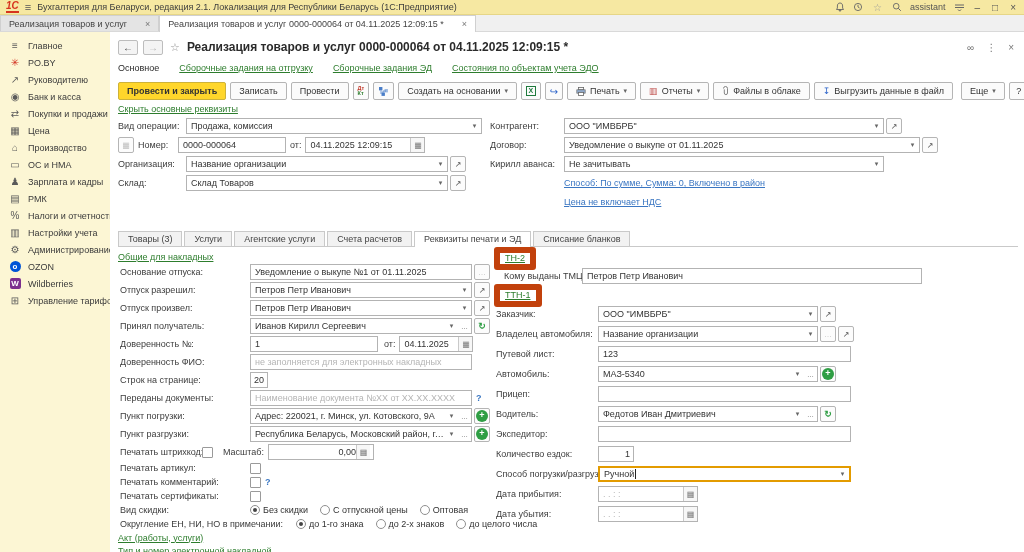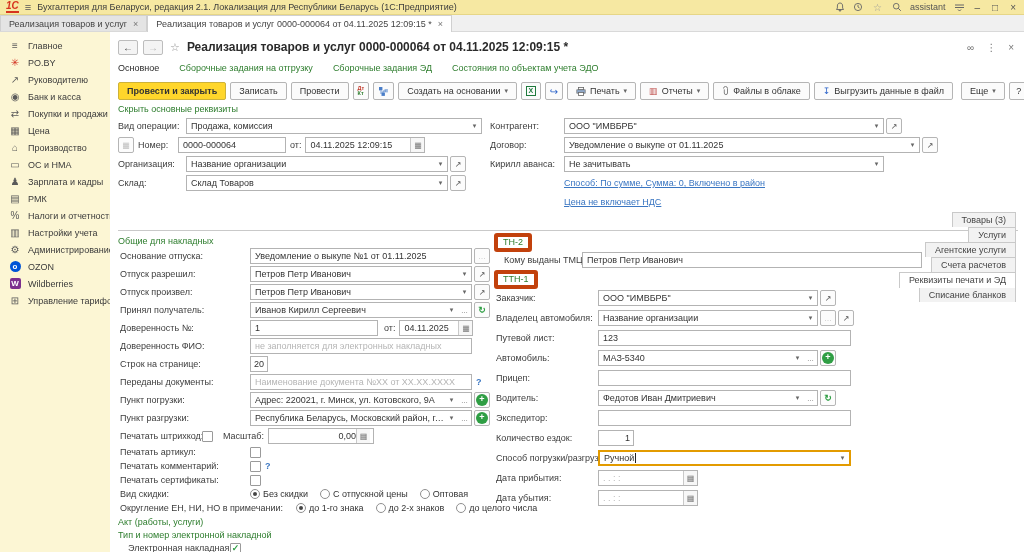--- a/index.html
+++ b/index.html
@@ -9,21 +9,21 @@
   .titlebar { height:15px; background:#f6e8a2; display:flex; align-items:center; padding:0 6px; gap:6px; border-bottom:1px solid #e6d687; }
   .logo1c { color:#d6321e; font-weight:bold; font-size:10px; font-style:italic; border-bottom:2px solid #d6321e; line-height:10px; }
   .tb-menu { font-size:11px; color:#555; }
   .tb-title { color:#3c3c3c; }
   .tb-right { margin-left:auto; display:flex; align-items:center; gap:8px; color:#555; }
   .tb-ico svg { display:block; }
   .winbtn { font-size:10px; color:#555; padding:0 2px; }
 
   
   .tabbar { height:17px; background:#f0f0f0; display:flex; align-items:flex-end; border-bottom:1px solid #d9d9d9; }
-  .wtab { height:16px; display:flex; align-items:center; gap:6px; padding:0 8px; background:#e4e4e4; border:1px solid #d0d0d0; border-bottom:none; color:#444; white-space:nowrap; }
+  .wtab { height:16px; display:flex; align-items:center; gap:18px; padding:0 8px; background:#e4e4e4; border:1px solid #d0d0d0; border-bottom:none; color:#444; white-space:nowrap; }
   .wtab.active { background:#fff; height:17px; margin-bottom:-1px; }
   .wtab .x { color:#777; font-size:9px; }
 
   
   .app { display:flex; height:520px; }
   .sidebar { width:110px; background:#fcf6d4; padding-top:5px; flex:none; }
   .sbitem { display:flex; align-items:center; gap:6px; height:17px; padding:0 4px 0 8px; color:#3b3b3b; cursor:default; white-space:nowrap; }
   .sbicon { width:14px; text-align:center; color:#5a5a5a; font-size:10px; flex:none; }
   .sbitem:nth-child(2) .sbicon { color:#d23222; }
   .sbitem:nth-child(14) .sbicon { background:#0054d6; color:#fff; border-radius:50%; font-size:8px; font-weight:bold; height:11px; line-height:11px; width:11px; margin:0 1.5px; }
@@ -34,21 +34,21 @@
   
   .docheader { display:flex; align-items:center; gap:5px; height:22px; }
   .navbtn { width:20px; height:15px; border:1px solid #bdbdbd; border-radius:2px; background:#f4f4f4; text-align:center; line-height:13px; color:#444; font-size:10px; }
   .navbtn.dis { color:#b5b5b5; }
   .hstar { color:#9a9a9a; font-size:11px; margin:0 2px; }
   .doctitle { font-size:12px; font-weight:bold; color:#2b2b2b; white-space:nowrap; }
   .dh-right { margin-left:auto; display:flex; gap:12px; color:#777; font-size:10px; padding-right:4px; }
 
   
   .navlinks { display:flex; gap:20px; align-items:center; height:16px; margin:2px 0 3px; }
-  .glink { color:#2d7d2d; cursor:pointer; white-space:nowrap; }
+  .glink { color:#2d7d2d; text-decoration:underline; cursor:pointer; white-space:nowrap; }
   .blink { color:#3a76c2; text-decoration:underline; cursor:pointer; white-space:nowrap; }
   .navcur { color:#2b2b2b; }
 
   
   .toolbar { display:flex; align-items:center; gap:4px; height:24px; }
   .btn { height:18px; border:1px solid #b5b5b5; border-radius:2px; background:#fbfbfb; padding:0 8px; display:flex; align-items:center; gap:4px; color:#333; white-space:nowrap; }
   .btn.primary { background:#ffd62b; border-color:#cdb23a; font-weight:bold; }
   .btn.ico { padding:0 4px; }
   .caret { font-size:7px; color:#666; }
   .dtkt { display:flex; flex-direction:column; line-height:5px; font-size:5.5px; font-weight:bold; }
@@ -74,36 +74,36 @@
   .cb { width:13px; flex:none; text-align:center; color:#666; font-size:7px; align-self:stretch; display:flex; align-items:center; justify-content:center; }
   .calin { width:14px; flex:none; border-left:1px solid #c9c9c9; align-self:stretch; display:flex; align-items:center; justify-content:center; color:#777; font-size:8px; background:#f7f7f7; }
   .sq { width:16px; height:16px; border:1px solid #b5b5b5; border-radius:2px; background:#fcfcfc; margin-left:2px; flex:none; display:flex; align-items:center; justify-content:center; color:#555; font-size:8px; }
   .sq.dis { color:#bdbdbd; }
   .sq.grn { color:#2f9e44; font-weight:bold; font-size:9px; }
   .pluscirc { width:12px; height:12px; border-radius:50%; background:#2f9e44; color:#fff; font-weight:bold; font-size:9px; line-height:11px; text-align:center; }
   .ph { color:#b5b5b5; }
   .q { color:#3a76c2; margin-left:4px; font-weight:bold; }
 
   
-  .ptabs { display:flex; align-items:flex-end; border-bottom:1px solid #c9c9c9; margin-top:0; height:19px;flex-direction:column; }
+  .ptabs { display:flex; align-items:flex-end; border-bottom:1px solid #c9c9c9; margin-top:16px; height:19px; }
   .ptab { border:1px solid #c9c9c9; border-bottom:none; background:#f2f2f2; padding:2px 9px 2px; margin-right:2px; color:#444; white-space:nowrap; }
   .ptab.active { background:#fff; position:relative; margin-bottom:-1px; padding-bottom:3px; }
 
   
   .panel { display:flex; padding-top:3px; }
   .p-l { width:372px; flex:none; }
   .p-r { flex:1; padding-left:4px; }
   .prow { display:flex; align-items:center; height:18px; margin-bottom:0; }
   .prow.sm { height:14px; }
   .p-l .lbl { width:132px; flex:none; padding-left:2px; }
   .p-l .field { width:222px; }
   .p-r .lbl { width:104px; flex:none; padding-left:2px; }
   .p-r .field { width:220px; }
   .linkrow { height:13px; display:flex; align-items:center; }
-  .redbox { border:4px solid #c2410c; border-radius:3px; padding:0px 5px 1px; display:inline-block; }
+  .redbox { border:6px solid #c2410c; border-radius:3px; padding:0px 5px 1px; display:inline-block; }
   .chk { width:11px; height:11px; border:1px solid #9a9a9a; border-radius:1px; background:#fff; display:inline-flex; align-items:center; justify-content:center; }
   .chk.on { color:#2f9e44; font-weight:bold; font-size:9px; }
   .rad { width:10px; height:10px; border:1px solid #8f8f8f; border-radius:50%; display:inline-flex; align-items:center; justify-content:center; margin-right:3px; }
   .rad .dot { width:4px; height:4px; border-radius:50%; background:#444; }
   .ropt { display:flex; align-items:center; margin-right:12px; }
   .num { justify-content:flex-end; padding-right:3px; }
   .caretbar { width:1px; height:10px; background:#222; margin-left:1px; }
 </style>
 </head>
 <body>

